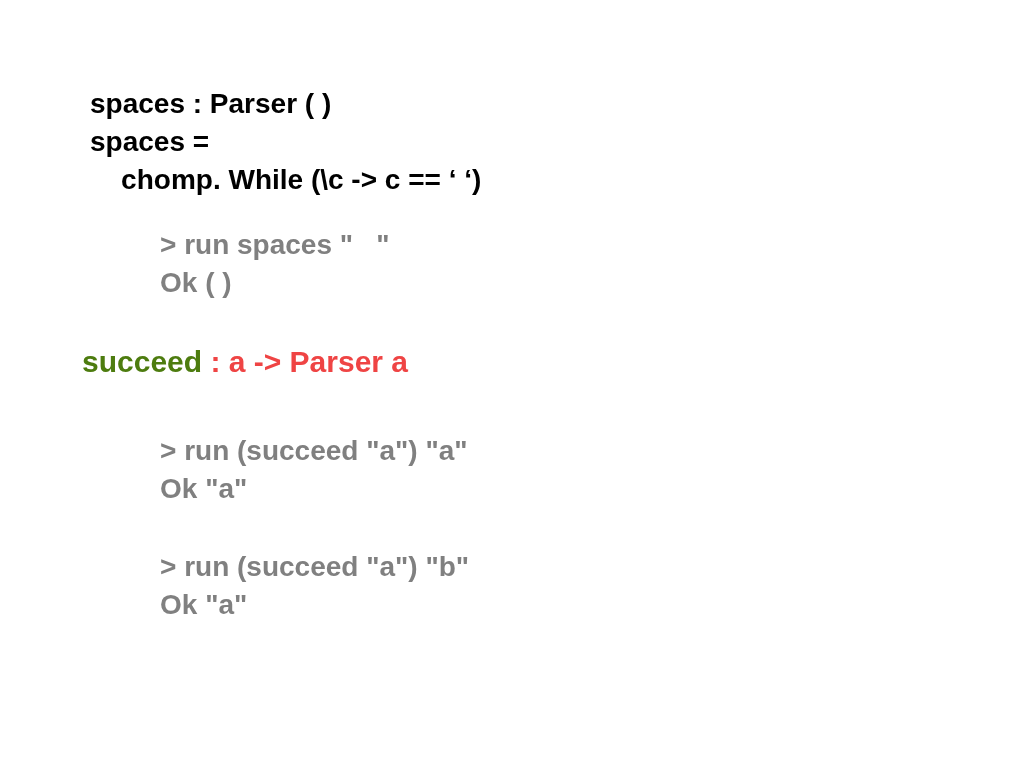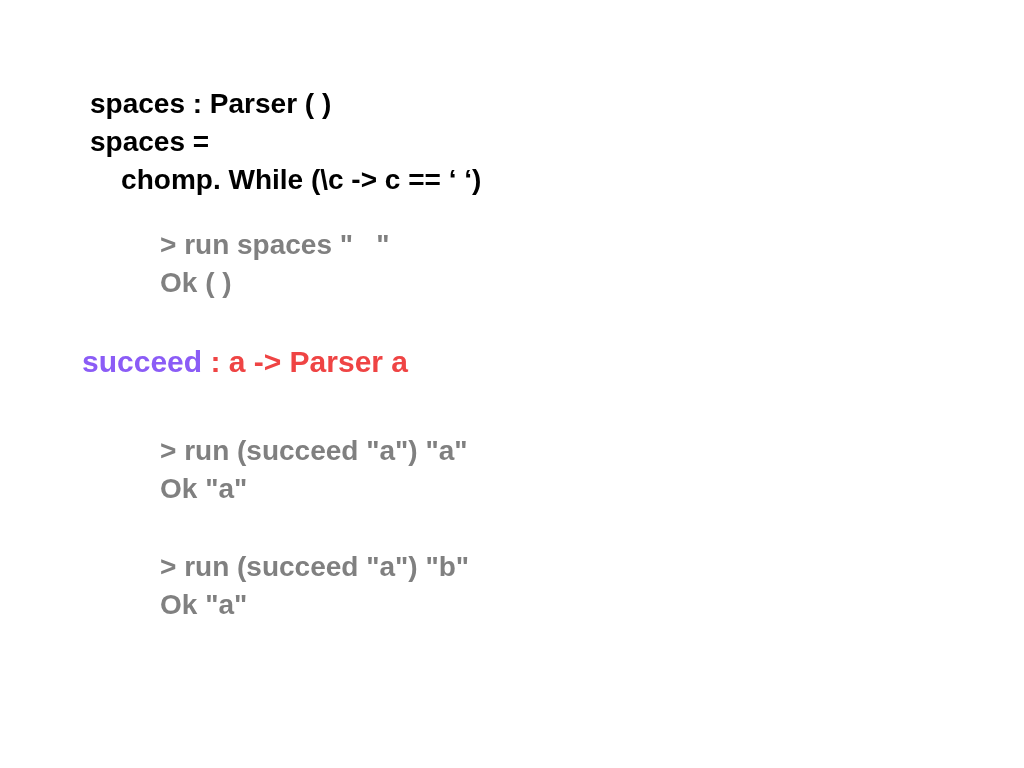--- a/index.html
+++ b/index.html
@@ -37,21 +37,21 @@
   }
   .sig-line {
     font-size: 30px;
     font-weight: bold;
     line-height: 1.35;
     white-space: pre;
     margin-bottom: 50px;
     margin-left: -8px;
   }
   .kw {
-    color: #8b5cf6;
+    color: #4d7c0f;
   }
   .plain {
     color: #ef4444;
   }
 </style>
 </head>
 <body>
 
 <div class="slide">
 

